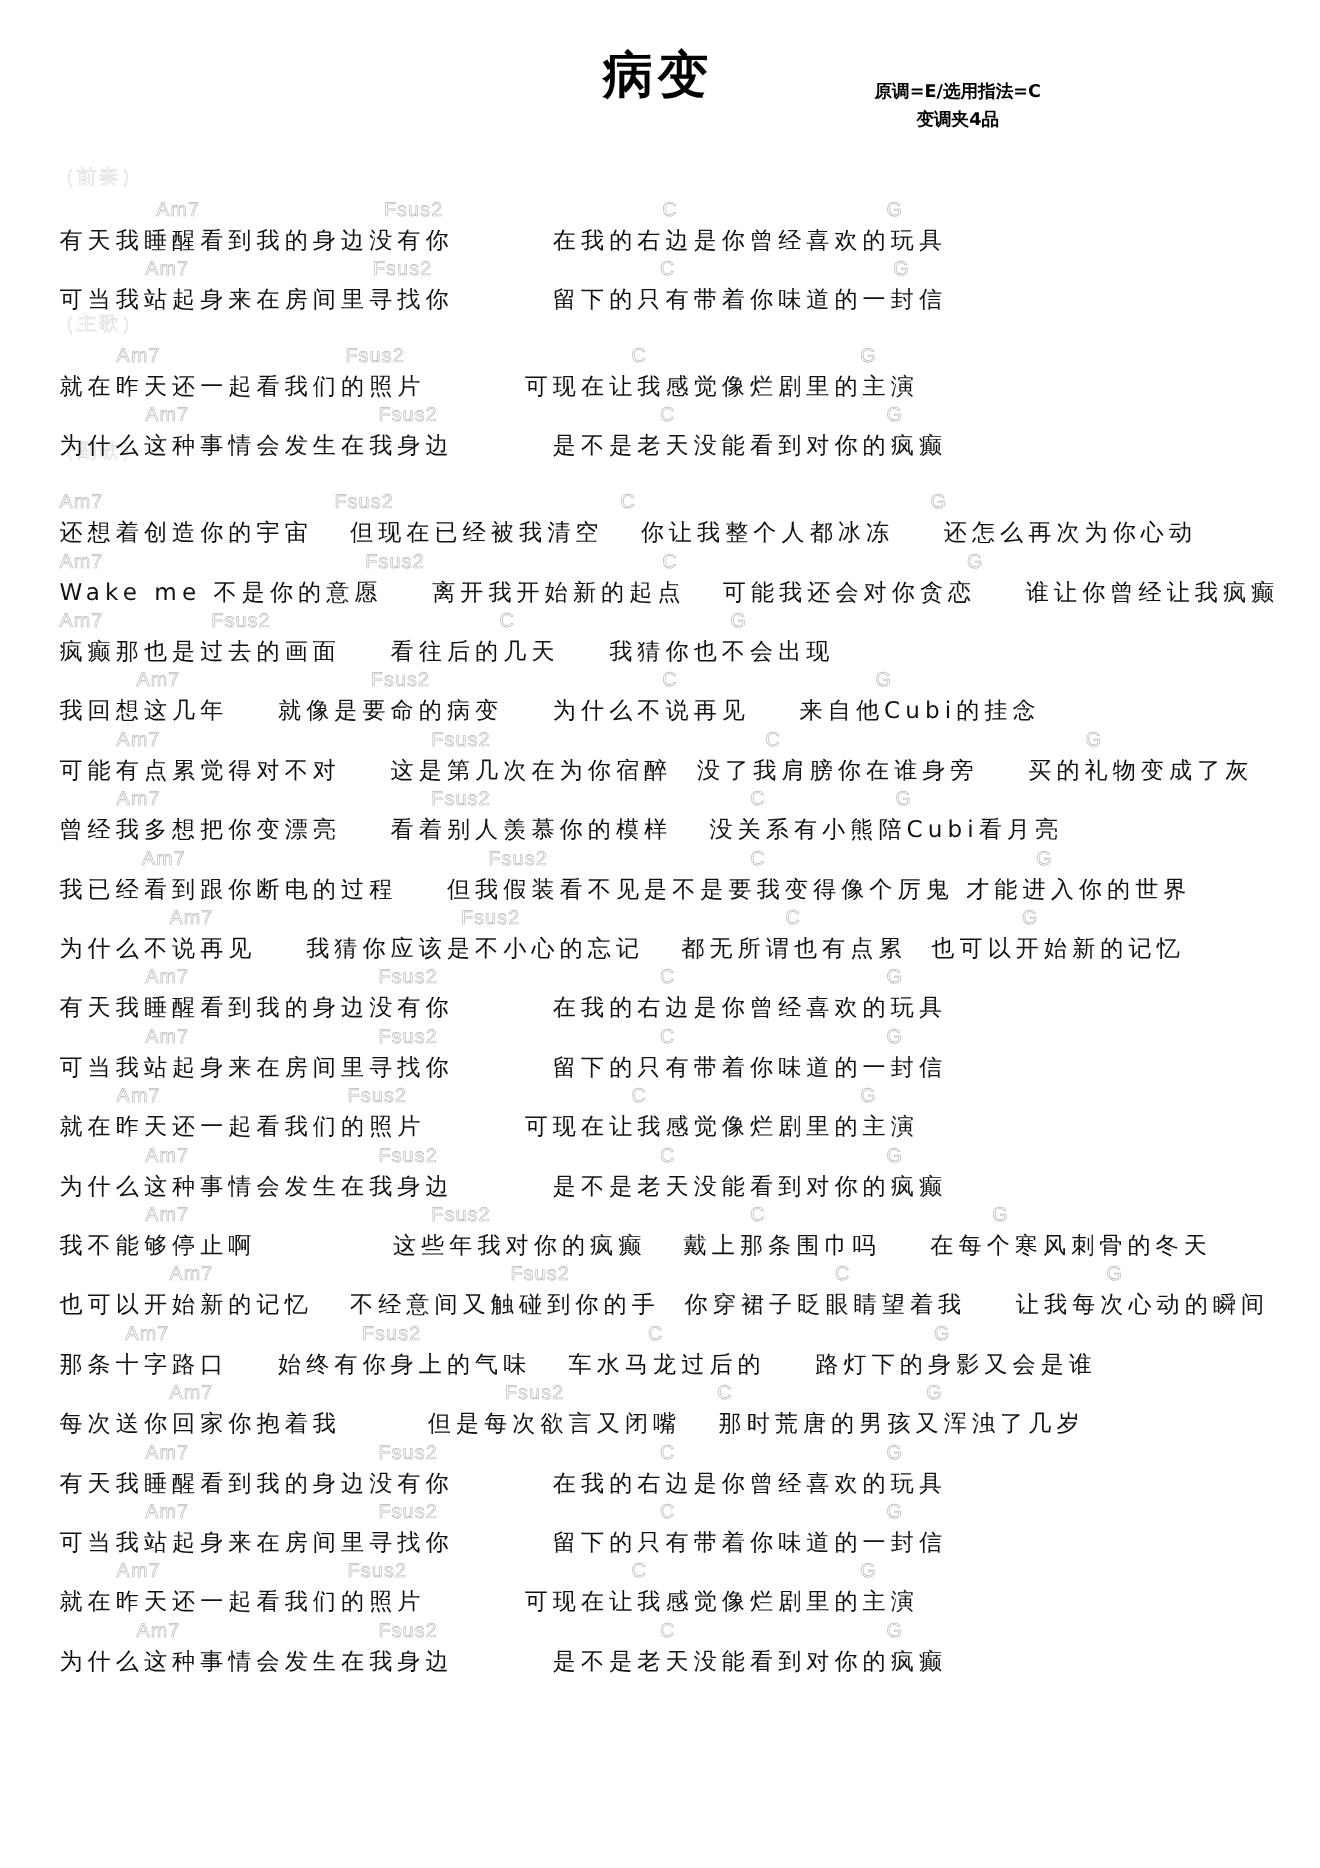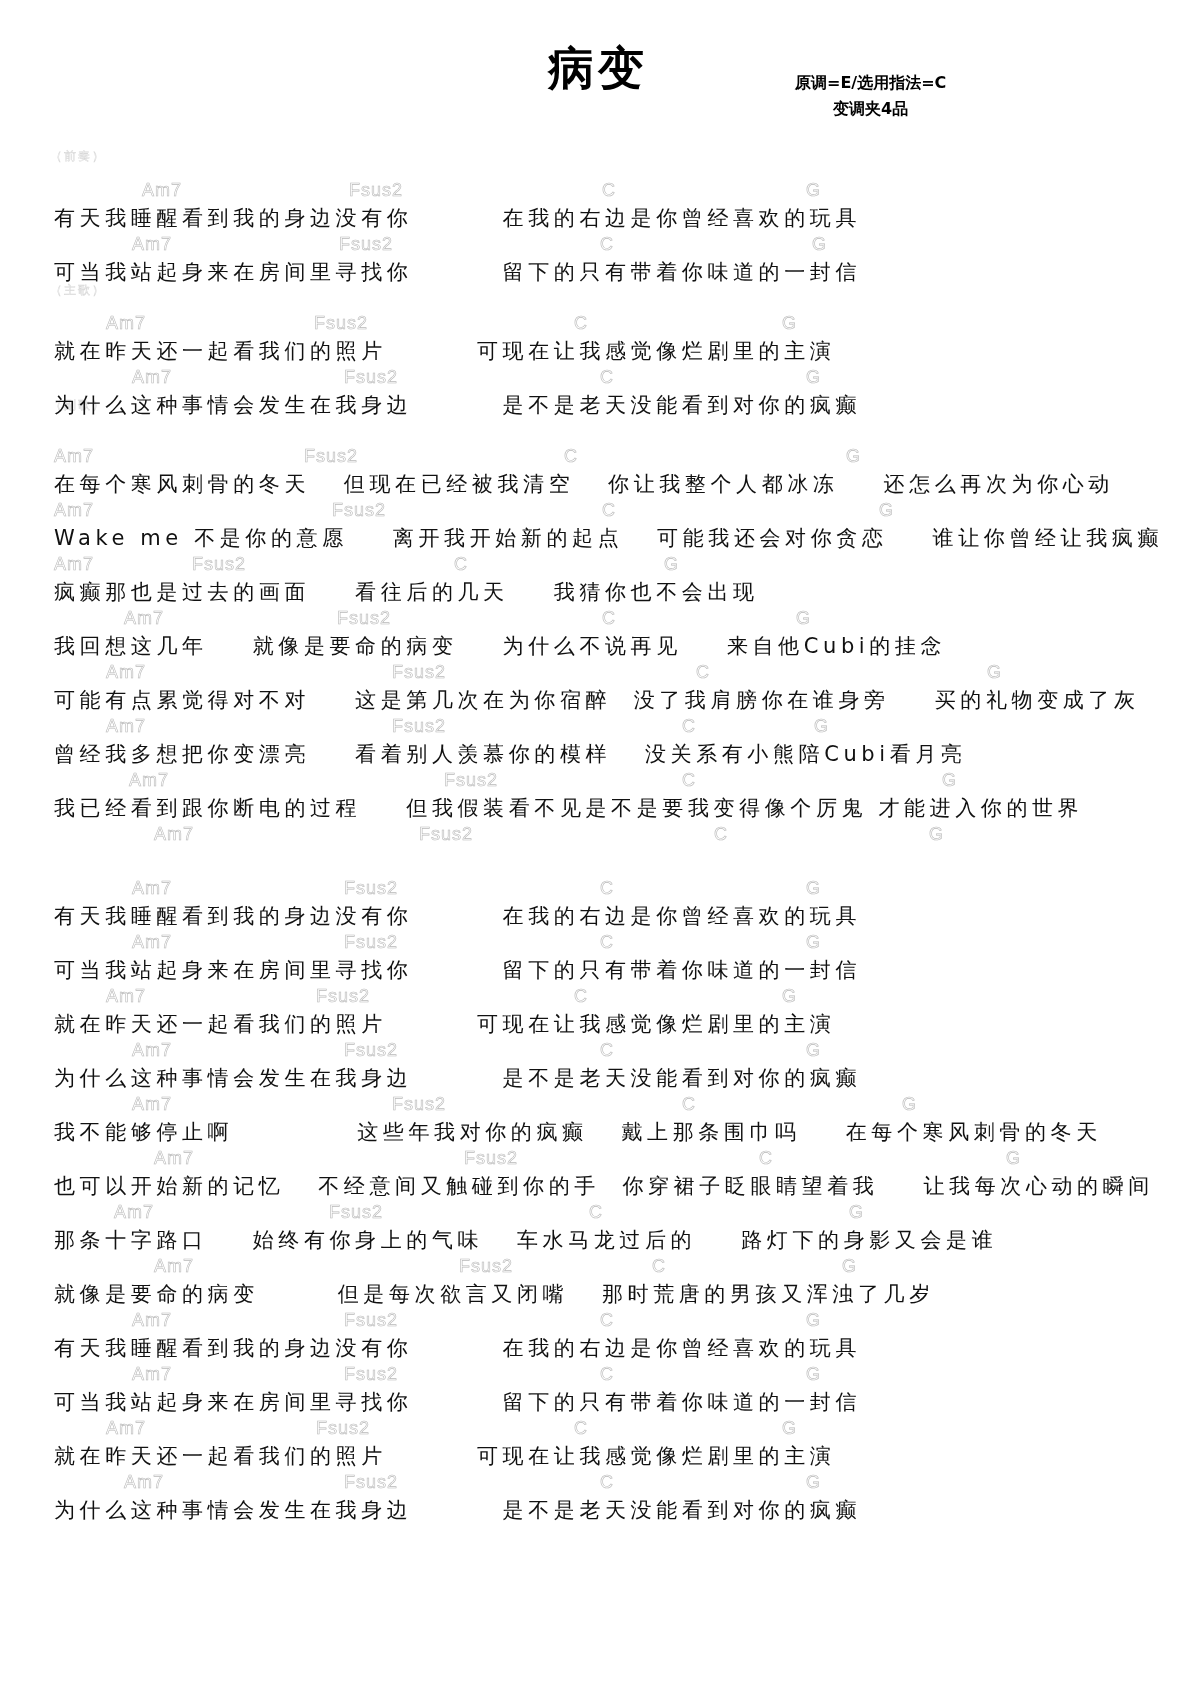--- a/index.html
+++ b/index.html
@@ -2,21 +2,21 @@
 <html><head>
 <meta charset="utf-8">
 <style>
   html, body { margin: 0; padding: 0; background: #ffffff; }
   body { width: 1200px; height: 1698px; position: relative; overflow: hidden;
          font-family: "DejaVu Sans", sans-serif; color: #111; }
   .title { position: absolute; left: 548px; top: 38px; font-family: "DejaVu Serif", serif;
            font-size: 46px; font-weight: bold; letter-spacing: 4px; color: #000; }
   .meta { position: absolute; left: 795px; top: 70px; font-size: 16px; font-weight: bold;
           text-align: center; line-height: 26px; color: #000; }
-  .section { position: absolute; left: 50px; font-size: 12px; color: transparent;
+  .section { position: absolute; left: 50px; font-size: 18px; color: transparent;
              -webkit-text-stroke: 0.5px #d8d8d8; letter-spacing: 2px; }
   .line { position: absolute; left: 54px; width: 1150px; height: 58px; }
   .chords { position: relative; height: 22px; }
   .chord { position: absolute; top: 0; font-family: "Liberation Sans", sans-serif; font-size: 18px;
            color: #fff; -webkit-text-stroke: 0.6px #b8b8b8; letter-spacing: 1px; }
   .lyric { position: absolute; top: 24px; left: 0; font-size: 21px; letter-spacing: 4.6px;
            white-space: pre; color: #111; }
 </style>
 </head>
 <body>
@@ -69,21 +69,21 @@
       </div>
       <div class="lyric">为什么这种事情会发生在我身边        是不是老天没能看到对你的疯癫</div>
     </div>
     <div class="line" style="top: 446px;">
       <div class="chords">
         <span class="chord" style="left: 0px;">Am7</span>
         <span class="chord" style="left: 250px;">Fsus2</span>
         <span class="chord" style="left: 510px;">C</span>
         <span class="chord" style="left: 792px;">G</span>
       </div>
-      <div class="lyric">在每个寒风刺骨的冬天   但现在已经被我清空   你让我整个人都冰冻    还怎么再次为你心动</div>
+      <div class="lyric">还想着创造你的宇宙   但现在已经被我清空   你让我整个人都冰冻    还怎么再次为你心动</div>
     </div>
     <div class="line" style="top: 500px;">
       <div class="chords">
         <span class="chord" style="left: 0px;">Am7</span>
         <span class="chord" style="left: 278px;">Fsus2</span>
         <span class="chord" style="left: 548px;">C</span>
         <span class="chord" style="left: 825px;">G</span>
       </div>
       <div class="lyric">Wake me 不是你的意愿    离开我开始新的起点   可能我还会对你贪恋    谁让你曾经让我疯癫</div>
     </div>
@@ -132,20 +132,21 @@
       </div>
       <div class="lyric">我已经看到跟你断电的过程    但我假装看不见是不是要我变得像个厉鬼 才能进入你的世界</div>
     </div>
     <div class="line" style="top: 824px;">
       <div class="chords">
         <span class="chord" style="left: 100px;">Am7</span>
         <span class="chord" style="left: 365px;">Fsus2</span>
         <span class="chord" style="left: 660px;">C</span>
         <span class="chord" style="left: 875px;">G</span>
       </div>
+      <div class="lyric">为什么不说再见    我猜你应该是不小心的忘记   都无所谓也有点累  也可以开始新的记忆</div>
     </div>
     <div class="line" style="top: 878px;">
       <div class="chords">
         <span class="chord" style="left: 78px;">Am7</span>
         <span class="chord" style="left: 290px;">Fsus2</span>
         <span class="chord" style="left: 546px;">C</span>
         <span class="chord" style="left: 752px;">G</span>
       </div>
       <div class="lyric">有天我睡醒看到我的身边没有你        在我的右边是你曾经喜欢的玩具</div>
     </div>
@@ -203,21 +204,21 @@
       </div>
       <div class="lyric">那条十字路口    始终有你身上的气味   车水马龙过后的    路灯下的身影又会是谁</div>
     </div>
     <div class="line" style="top: 1256px;">
       <div class="chords">
         <span class="chord" style="left: 100px;">Am7</span>
         <span class="chord" style="left: 405px;">Fsus2</span>
         <span class="chord" style="left: 598px;">C</span>
         <span class="chord" style="left: 788px;">G</span>
       </div>
-      <div class="lyric">就像是要命的病变       但是每次欲言又闭嘴   那时荒唐的男孩又浑浊了几岁</div>
+      <div class="lyric">每次送你回家你抱着我       但是每次欲言又闭嘴   那时荒唐的男孩又浑浊了几岁</div>
     </div>
     <div class="line" style="top: 1310px;">
       <div class="chords">
         <span class="chord" style="left: 78px;">Am7</span>
         <span class="chord" style="left: 290px;">Fsus2</span>
         <span class="chord" style="left: 546px;">C</span>
         <span class="chord" style="left: 752px;">G</span>
       </div>
       <div class="lyric">有天我睡醒看到我的身边没有你        在我的右边是你曾经喜欢的玩具</div>
     </div>

